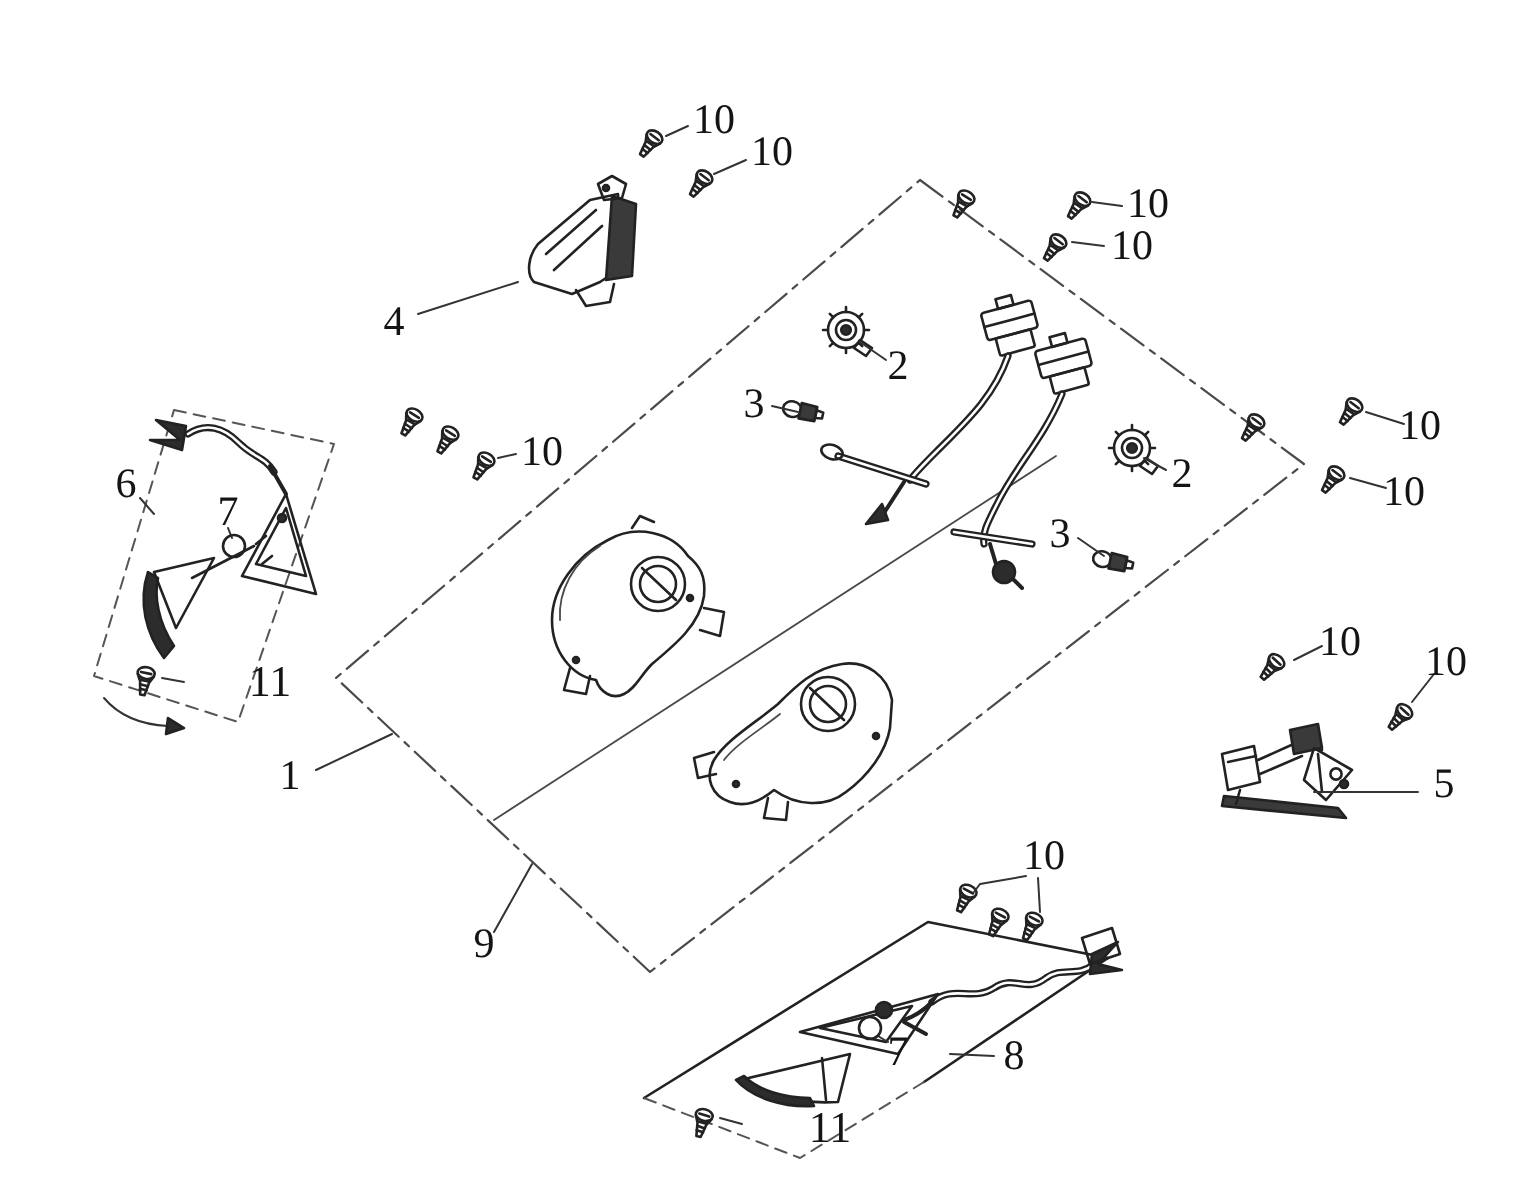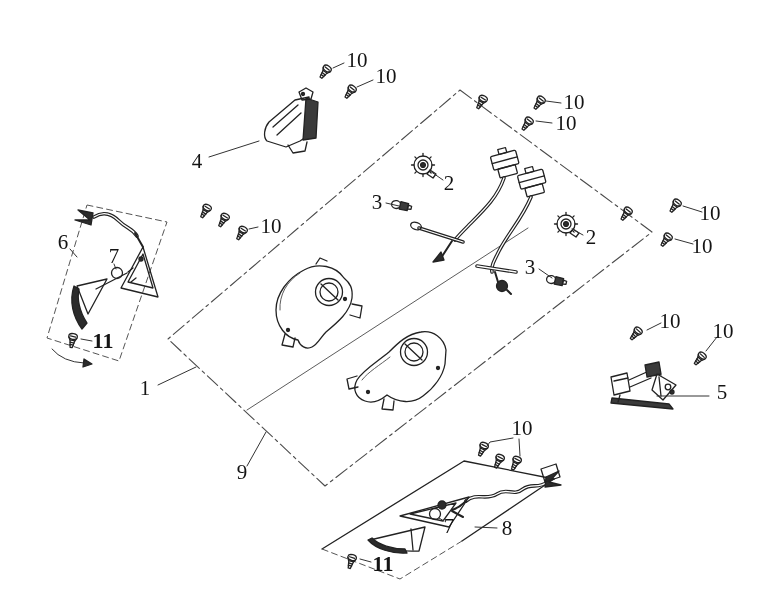--- a/index.html
+++ b/index.html
@@ -12,21 +12,21 @@
   .thick{stroke-width:3.6;}
   .mid{stroke-width:2;}
   .wcore{stroke:#ffffff;stroke-width:1.3;}
   .thin{stroke-width:0.9;stroke:#4a4a4a;}
   .leader{stroke-width:1;stroke:#333;}
   .dash{stroke-dasharray:6 4;stroke-width:1;stroke:#555;}
   .dashdot{stroke-dasharray:14 4 3 4;stroke-width:1.1;stroke:#4a4a4a;}
   .callout-layer{position:absolute;left:0;top:0;width:100%;height:100%;pointer-events:none;}
   .callout{position:absolute;transform:translate(-50%,-50%);font-size:21px;color:#141414;
            white-space:nowrap;}
-  .callout.bold{font-weight:700;font-size:22px;}
+  .callout.bold{font-weight:400;font-size:22px;margin-left:32px;}
 </style>
 </head>
 <body>
 
 <div class="stage">
 
 <svg width="764" height="600" viewBox="0 0 764 600">
   <defs>
     <g id="screw-sym">
       <ellipse cx="0" cy="-0.5" rx="4.3" ry="2.9"></ellipse>

